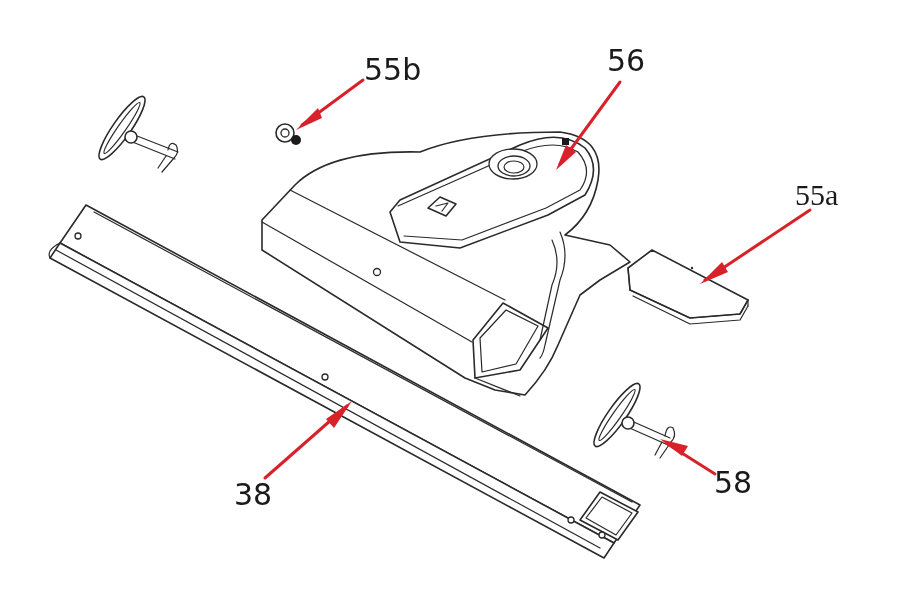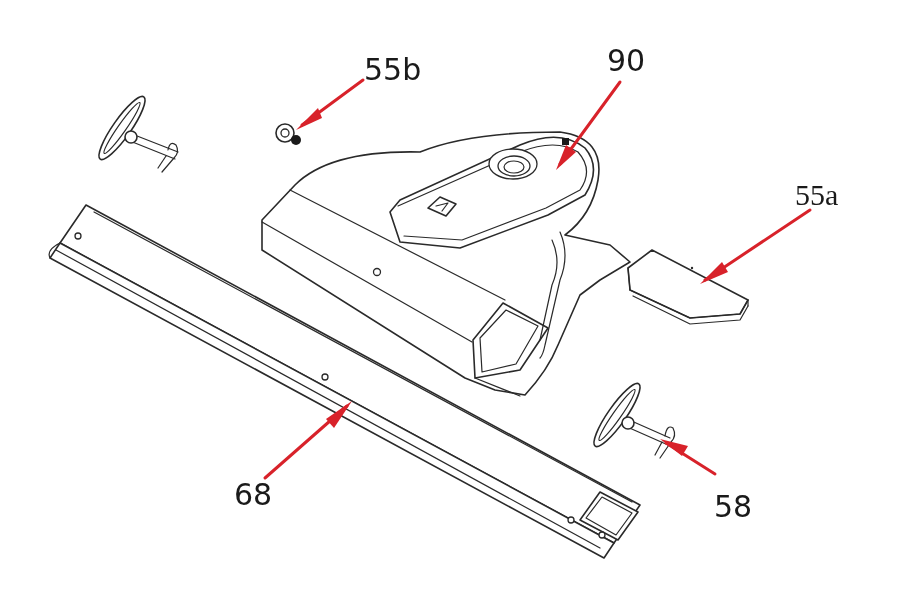--- a/index.html
+++ b/index.html
@@ -116,16 +116,16 @@
     <line class="leader" x1="265" y1="478" x2="347" y2="406"></line>
     <polygon class="arrowhead" points="352,401 334,428 326,419"></polygon>
   </g>
   <g>
     <line class="leader" x1="715" y1="474" x2="666" y2="443"></line>
     <polygon class="arrowhead" points="660,439 688,446 682,456"></polygon>
   </g>
 </svg>
 
 <div class="label" style="left:364px;top:46px;margin-top:9px;">55b</div>
-<div class="label" style="left:607px;top:46px;">90</div>
+<div class="label" style="left:607px;top:46px;">56</div>
 <div class="label" style="left:795px;top:180px;font-family:Liberation Serif, serif;">55a</div>
-<div class="label" style="left:234px;top:480px;">68</div>
-<div class="label" style="left:714px;top:492px;text-align:center;">58</div>
+<div class="label" style="left:234px;top:480px;">38</div>
+<div class="label" style="left:714px;top:468px;text-align:center;">58</div>
 
 </body></html>

